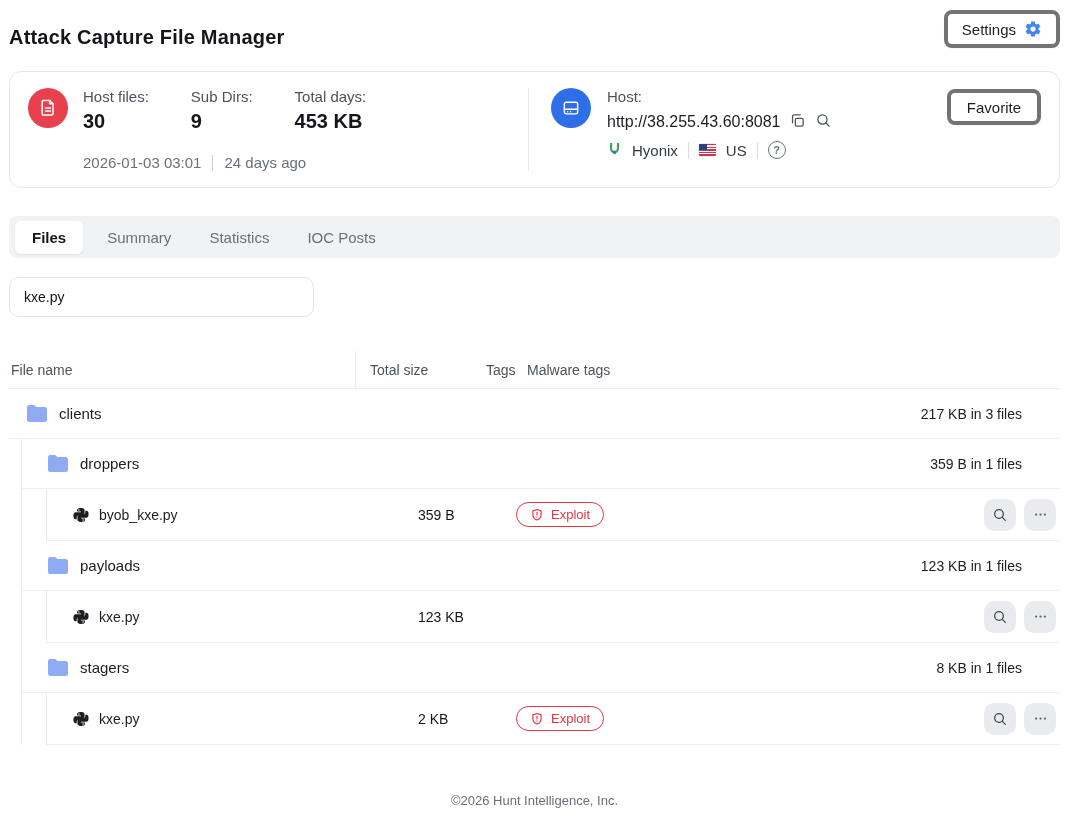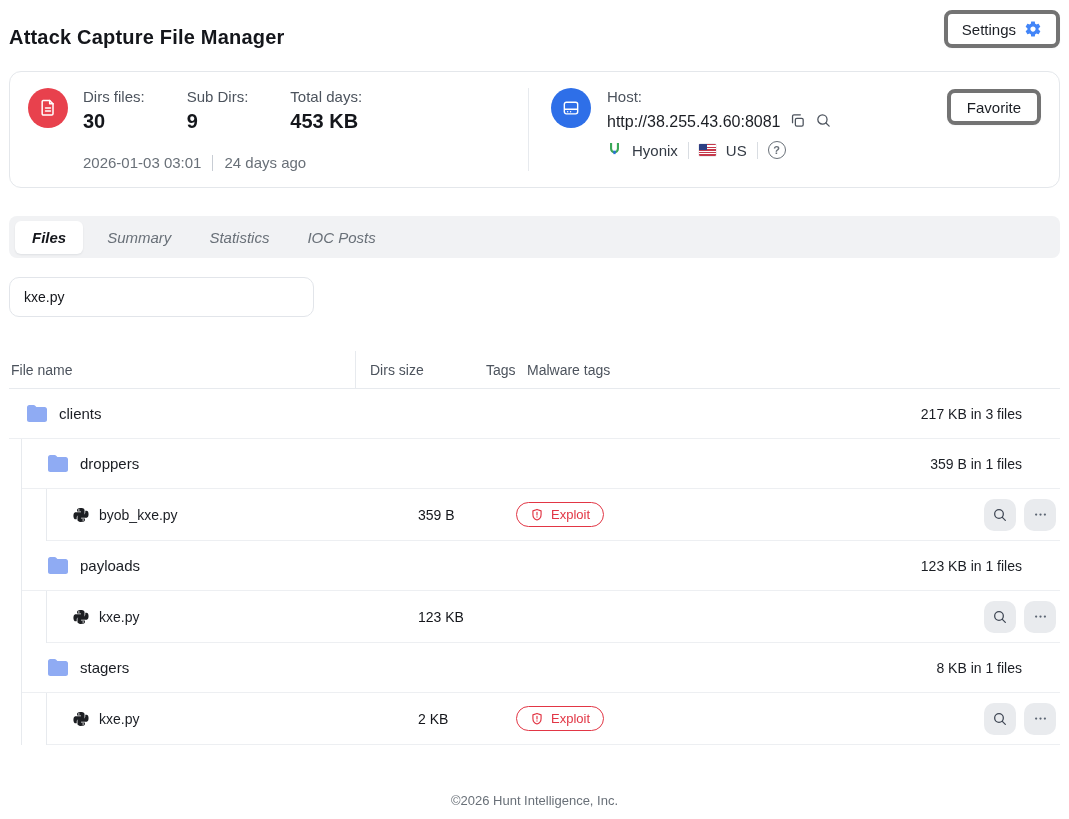--- a/index.html
+++ b/index.html
@@ -46,21 +46,21 @@
   .flag { width: 17px; height: 12px; position: relative; display: inline-block; border-radius: 1px; overflow: hidden;
           background: repeating-linear-gradient(180deg, #c5394b 0 1.3px, #fff 1.3px 2.6px); box-shadow: 0 0 0 .5px #d9dde2; }
   .flag::before { content: ""; position: absolute; left: 0; top: 0; width: 8px; height: 6px; background: #2c3f84; }
   .help-circle { width: 18px; height: 18px; border-radius: 50%; border: 1.5px solid #697078; color: #697078;
                  font-size: 11px; font-weight: bold; display: inline-flex; align-items: center; justify-content: center; }
   .favorite-btn { height: 36px; padding: 0 16px; align-self: flex-start; margin-top: 1px; font-size: 15px; }
 
   
   .tabs { margin-top: 28px; background: #f1f2f4; border-radius: 8px; height: 42px;
           display: flex; align-items: center; padding: 4px 6px; gap: 10px; }
-  .tab { font-size: 15px; color: #697078; padding: 8px 14px; border-radius: 6px; cursor: pointer; background: transparent; border: none; font-family: inherit; font-style: italic; }
+  .tab { font-size: 15px; color: #697078; padding: 8px 14px; border-radius: 6px; cursor: pointer; background: transparent; border: none; font-family: inherit; }
   .tab.active { background: #fff; color: #14161b; font-weight: bold; box-shadow: 0 1px 2px rgba(16,24,40,.08); padding: 8px 17px; }
 
   
   .search-wrap { margin-top: 19px; }
   .search-input { width: 305px; height: 40px; border: 1px solid #e2e5ea; border-radius: 10px;
                   padding: 0 14px; font-size: 14px; font-family: inherit; color: #14161b; outline: none; }
 
   
   .file-table { margin-top: 34px; }
   .thead { display: flex; align-items: center; height: 38px; border-bottom: 1px solid #e7eaee; color: #4c535d; font-size: 14px; }
@@ -114,21 +114,21 @@
       <div class="ov-main">
         <div class="icon-circle red">
           <svg width="20" height="20" viewBox="0 0 24 24" fill="none" stroke="#fff" stroke-width="1.8" stroke-linejoin="round" stroke-linecap="round">
               <path d="M6 3h8l4 4v12a1.5 1.5 0 0 1-1.5 1.5h-10A1.5 1.5 0 0 1 5 19V4.5A1.5 1.5 0 0 1 6.5 3z"></path>
               <path d="M14 3v4h4"></path>
               <path d="M9 12h6M9 15.5h6"></path>
             </svg>
         </div>
         <div class="stats-group" id="stats-group">
             <div class="stat">
-              <div class="stat-label">Dirs files:</div>
+              <div class="stat-label">Host files:</div>
               <div class="stat-value">30</div>
             </div>
             <div class="stat">
               <div class="stat-label">Sub Dirs:</div>
               <div class="stat-value">9</div>
             </div>
             <div class="stat">
               <div class="stat-label">Total days:</div>
               <div class="stat-value">453 KB</div>
             </div>
@@ -198,21 +198,21 @@
       <button class="tab">IOC Posts</button>
     </nav>
 
   <div class="search-wrap">
     <input class="search-input" type="text" value="kxe.py" style="">
   </div>
 
   <div class="file-table">
     <div class="thead">
       <div class="th-name">File name</div>
-      <div class="th-size">Dirs size</div>
+      <div class="th-size">Total size</div>
       <div class="th-tags">Tags</div>
       <div class="th-malware">Malware tags</div>
     </div>
     <div id="tree">
         <div class="row folder-row depth-0">
           <span class="icon" style="display: inline-flex;">
             <svg width="20" height="17" viewBox="0 0 20 17" fill="#8fabf3">
               <path d="M0 2.3C0 1 1 0 2.3 0h4.2c.7 0 1.3.3 1.7.8L9.4 2h8.3C19 2 20 3 20 4.3v10.4c0 1.3-1 2.3-2.3 2.3H2.3C1 17 0 16 0 14.7V2.3z"></path>
             </svg>
           </span>

